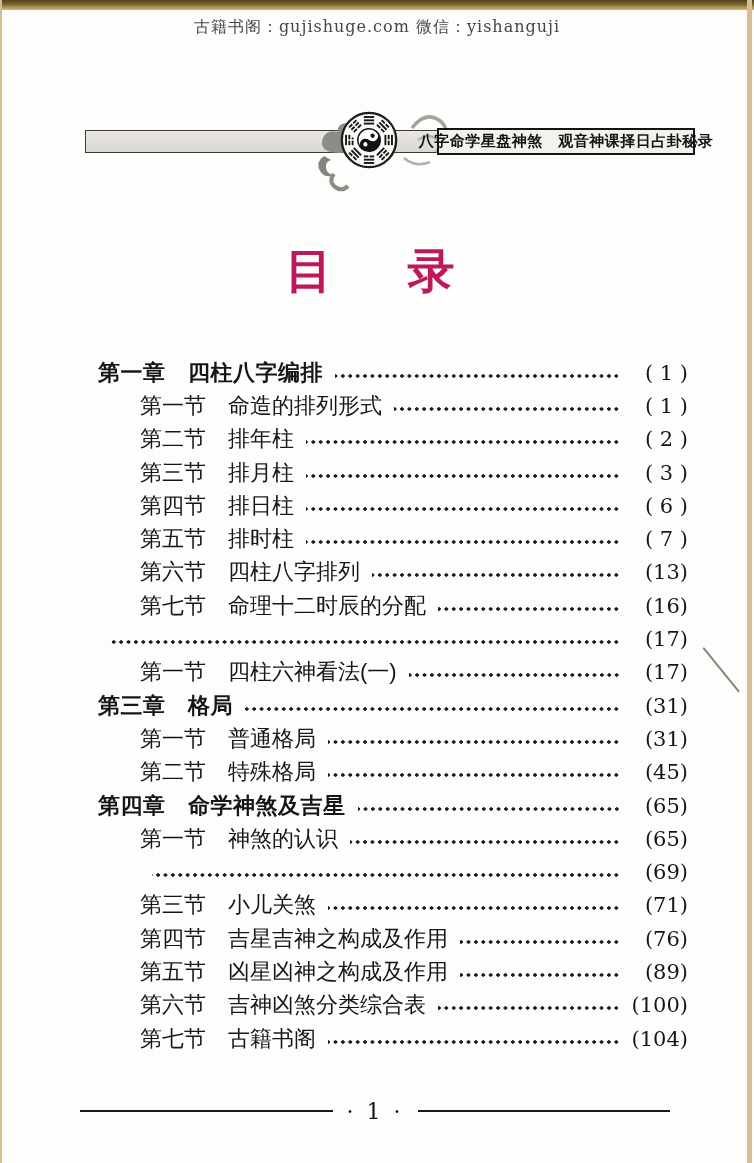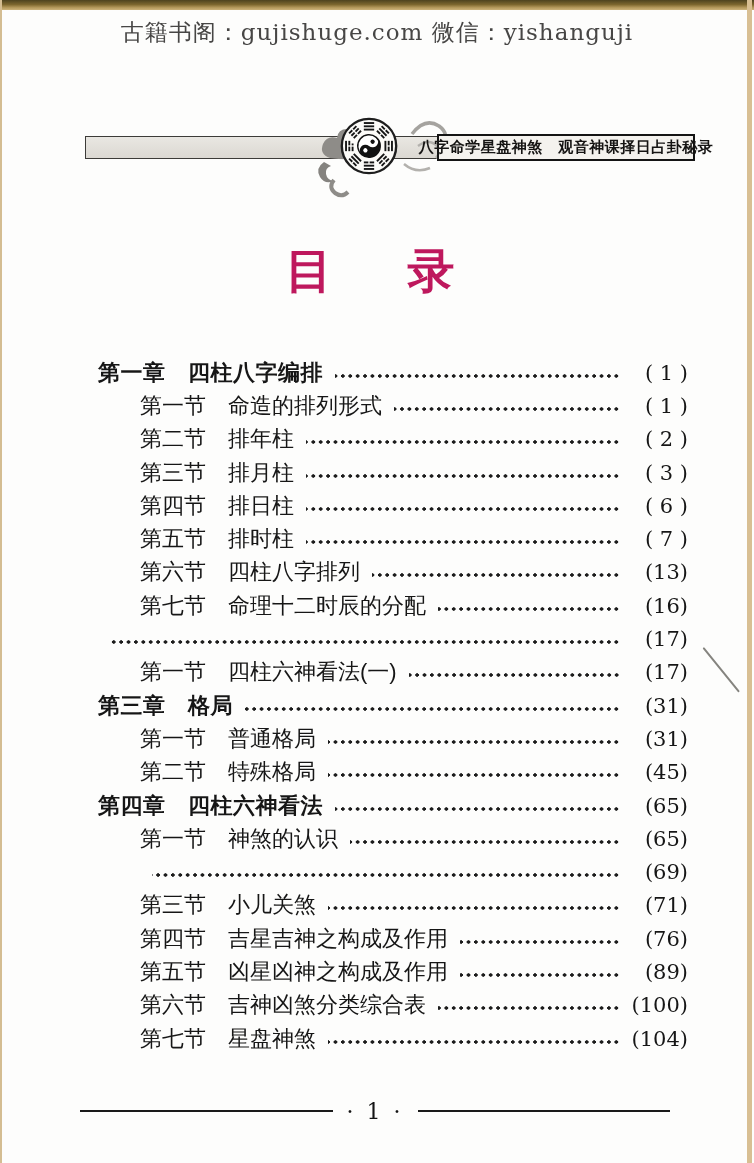--- a/index.html
+++ b/index.html
@@ -12,26 +12,26 @@
   
   .edge-top { position:absolute; top:0; left:0; right:0; height:10px;
     background:linear-gradient(to bottom,#4d431f,#7c662e 45%,#b2975a 75%,#cdb47c); }
   .edge-left { position:absolute; top:0; bottom:0; left:0; width:2px; background:#d4bd92; }
   .edge-right { position:absolute; top:0; bottom:0; right:2px; width:5px; background:#d8bf93; }
   .scratch { position:absolute; left:704px; top:647px; width:57px; height:2px;
     background:#85847f; transform:rotate(51deg); transform-origin:left top; border-radius:2px; }
 
   .watermark {
     position:absolute; top:17px; left:0; width:100%; text-align:center;
-    font-size:23px; color:#474645; letter-spacing:1px;
+    font-size:16px; color:#474645; letter-spacing:1px;
     font-family:"DejaVu Serif","Liberation Serif",serif;
   }
 
   
-  .banner { position:absolute; left:0; top:106px; width:754px; height:104px; }
+  .banner { position:absolute; left:0; top:100px; width:754px; height:104px; }
   .banner-bar { position:absolute; left:85px; top:30px; width:610px; height:23px;
     background:linear-gradient(#e9e7e2,#dbd8d2); border:1px solid #3c3b38; }
   .banner-art { position:absolute; left:300px; top:0; }
   .banner-emblem { position:absolute; left:339px; top:10px; }
   .banner-title {
     position:absolute; left:437px; top:28px; width:258px; height:27px;
     border:2px solid #141414; background:#f4f2ee;
     display:flex; align-items:center; justify-content:center;
     font-family:"DejaVu Sans","Liberation Sans",sans-serif;
     font-weight:700; font-size:15px; color:#151413; letter-spacing:0.5px; white-space:nowrap;
@@ -230,21 +230,21 @@
     <span class="toc-page">(31)</span>
   </div>
 
   <div class="toc-row section">
     <span class="toc-label">第二节　特殊格局</span>
     <span class="toc-leader"></span>
     <span class="toc-page">(45)</span>
   </div>
 
   <div class="toc-row chapter">
-    <span class="toc-label">第四章　四柱六神看法</span>
+    <span class="toc-label">第四章　命学神煞及吉星</span>
     <span class="toc-leader"></span>
     <span class="toc-page">(65)</span>
   </div>
 
   <div class="toc-row section">
     <span class="toc-label">第一节　神煞的认识</span>
     <span class="toc-leader"></span>
     <span class="toc-page">(65)</span>
   </div>
 
@@ -271,21 +271,21 @@
     <span class="toc-page">(89)</span>
   </div>
 
   <div class="toc-row section">
     <span class="toc-label">第六节　吉神凶煞分类综合表</span>
     <span class="toc-leader"></span>
     <span class="toc-page">(100)</span>
   </div>
 
   <div class="toc-row section">
-    <span class="toc-label">第七节　星盘神煞</span>
+    <span class="toc-label">第七节　古籍书阁</span>
     <span class="toc-leader"></span>
     <span class="toc-page">(104)</span>
   </div>
 </div>
 
   <div class="footer">
     <span class="footer-rule"></span>
     <span class="footer-page">· 1 ·</span>
     <span class="footer-rule"></span>
   </div>

